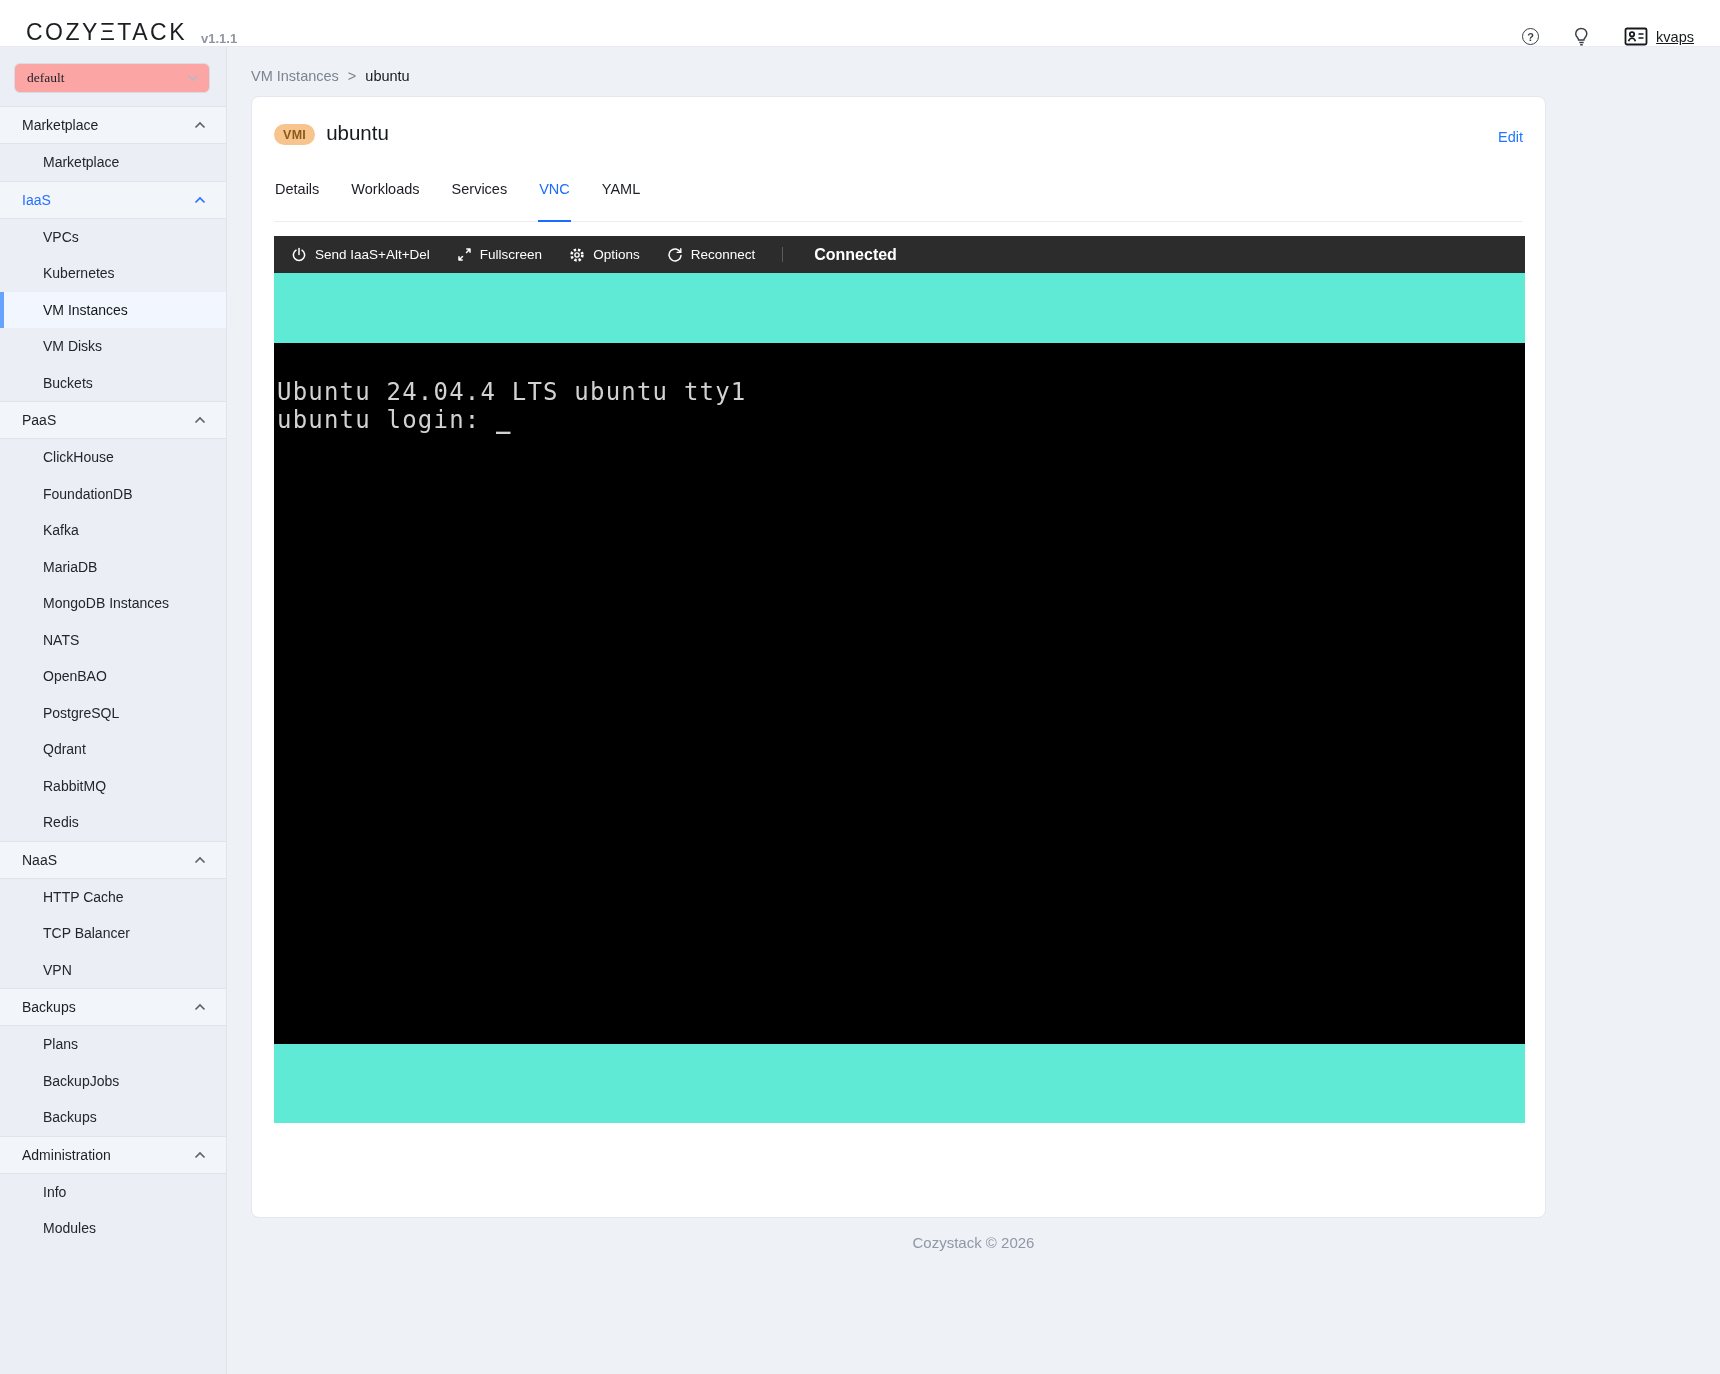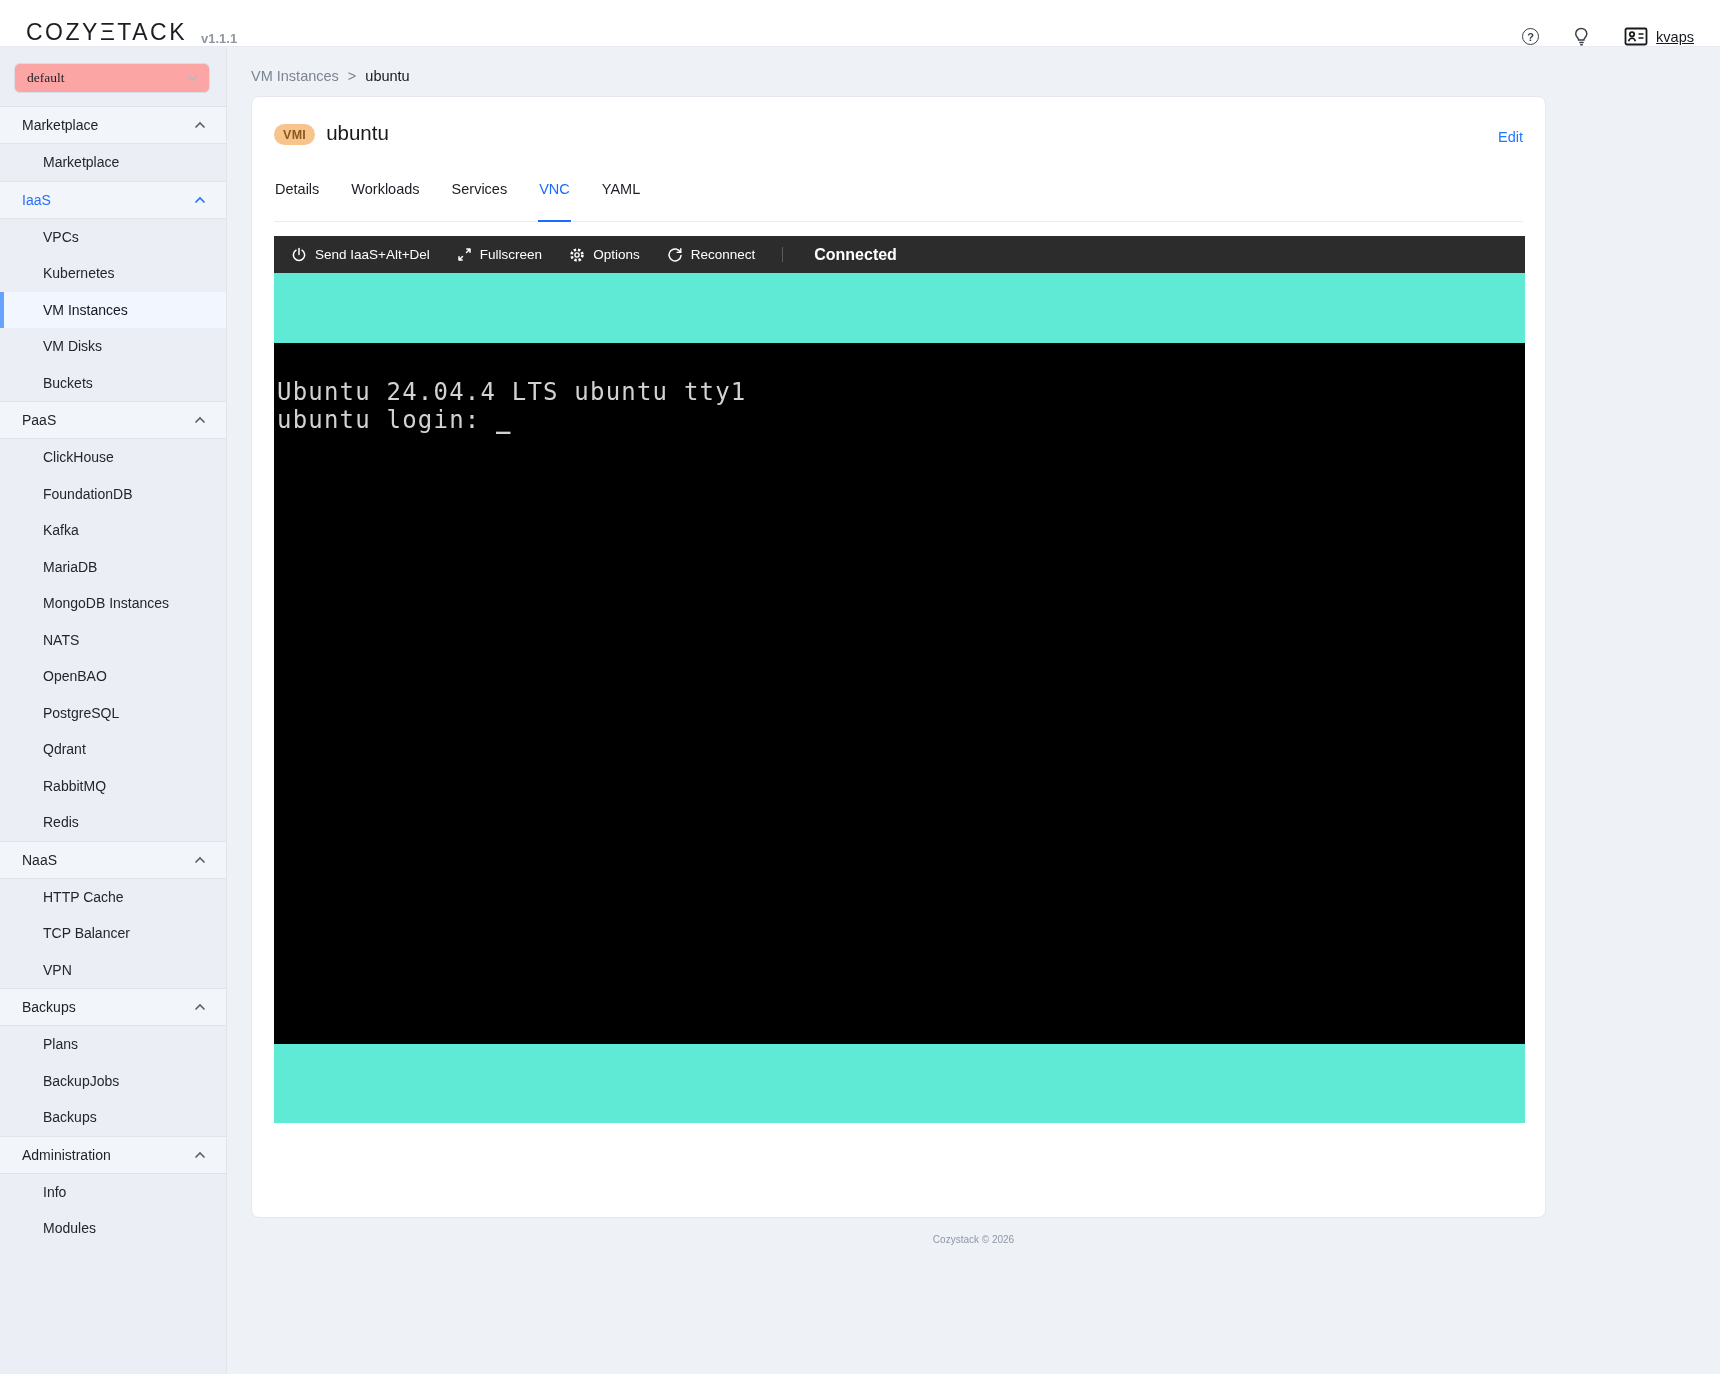--- a/index.html
+++ b/index.html
@@ -44,21 +44,21 @@
   .vnc { margin-top:14px; width:1251px; }
   .vnc-toolbar { height:37px; background:#2c2c2c; display:flex; align-items:center; padding:0 17px; gap:27px; }
   .vnc-btn { display:flex; align-items:center; gap:8px; background:none; border:none; color:#fff; font-size:13.5px; font-weight:500; cursor:pointer; font-family:inherit; }
   .vnc-divider { width:1px; height:15px; background:#5a5a5a; }
   .vnc-status { color:#fff; font-size:16px; font-weight:700; margin-left:4px; }
   .vnc-canvas { height:850px; background:#5eead4; padding:70px 0 79px; }
   .framebuffer { background:#000; height:701px; padding:36px 0 0 3px; overflow:hidden; }
   .term-line { font-family:"DejaVu Sans Mono", monospace; font-size:24px; line-height:27.5px; letter-spacing:1.2px; color:#d2d2d2; white-space:pre; }
   .cursor { font-weight:bold; }
 
-  .footer { margin:16px 0 0 0; text-align:center; font-size:10px; color:#8f98a6; }
+  .footer { margin:16px 0 0 0; text-align:center; font-size:15px; color:#8f98a6; }
 
   svg { display:block; }
 </style>
 </head>
 <body>
 
 <div class="app">
 
   <div class="header">
     <div class="logo">COZYΞTACK</div>

